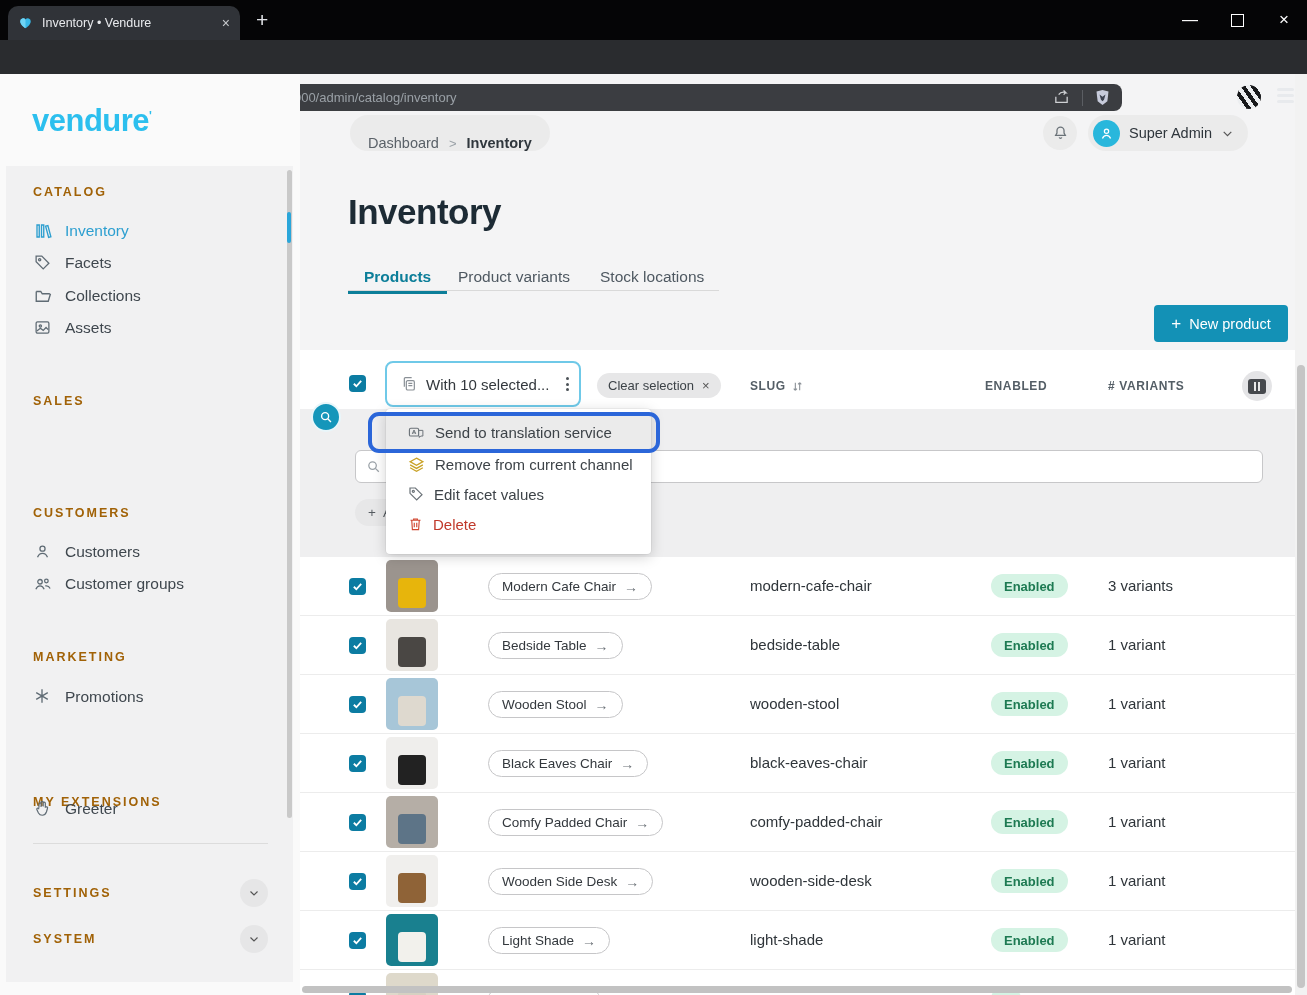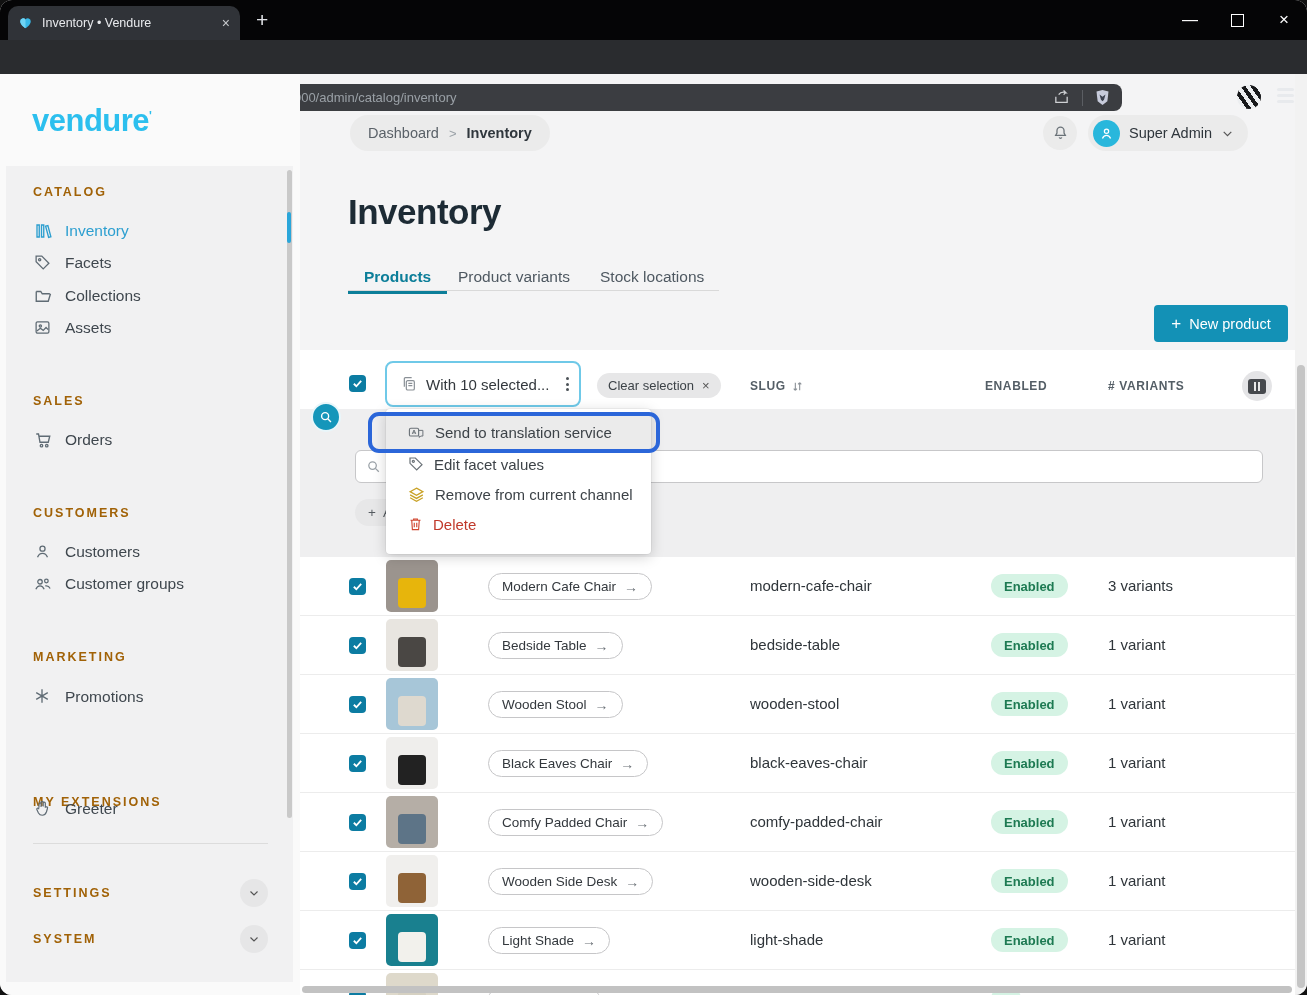--- a/index.html
+++ b/index.html
@@ -1,16 +1,16 @@
 <!DOCTYPE html>
 <html><head>
 <meta charset="utf-8">
 <style>
   html,body{margin:0;padding:0;background:#111;font-family:"Liberation Sans",sans-serif;}
-  .app{position:relative;width:1307px;height:995px;overflow:hidden;background:#f4f4f5;border-radius:12px;}
+  .app{position:relative;width:1307px;height:995px;overflow:hidden;background:#f4f4f5;}
   .abs{position:absolute;}
   svg{display:block;}
 
   
   .tabstrip{left:0;top:0;width:1307px;height:40px;background:#050506;}
   .tab{left:8px;top:6px;width:232px;height:34px;background:#303338;border-radius:10px 10px 0 0;
        display:flex;align-items:center;padding:0 10px;box-sizing:border-box;gap:9px;}
   .tab-title{color:#e8eaed;font-size:12.5px;flex:1;white-space:nowrap;overflow:hidden;}
   .tab-close{color:#c7cacd;font-size:14px;cursor:default;}
   .newtab{left:256px;top:8px;color:#dfe1e5;font-size:21px;font-weight:300;}
@@ -43,21 +43,21 @@
   .sb-item .ic{width:18px;height:18px;color:#5f6b74;flex:0 0 18px;}
   .sb-item.active{color:#2d9fd0;}
   .sb-item.active .ic{color:#2d9fd0;}
   .active-bar{left:287px;top:212px;width:4px;height:31px;background:#2aa6da;border-radius:2px;}
   .sb-divider{left:33px;top:843px;width:235px;height:1px;background:#dcdcdc;}
   .sb-collapse{left:33px;width:235px;display:flex;align-items:center;justify-content:space-between;}
   .chev-circle{width:28px;height:28px;border-radius:50%;background:#e6e6e7;display:flex;align-items:center;justify-content:center;color:#555;}
 
   
   .breadcrumb{left:350px;top:115px;height:36px;background:#ebebeb;border-radius:18px;
-              display:inline-flex;align-items:center;gap:10px;padding:0 18px;font-size:14.5px;color:#5a6168;}
+              display:inline-flex;align-items:flex-end;gap:10px;padding:0 18px;font-size:14.5px;color:#5a6168;}
   .breadcrumb .cur{color:#30373d;font-weight:600;}
   .bc-sep{color:#9aa1a7;font-size:13px;}
   .bell{left:1043px;top:116px;width:34px;height:34px;border-radius:50%;background:#ebebeb;
         display:flex;align-items:center;justify-content:center;color:#6a7278;}
   .userpill{left:1088px;top:115px;height:36px;background:#ebebeb;border-radius:18px;
             display:inline-flex;align-items:center;gap:9px;padding:0 14px 0 5px;}
   .uavatar{width:27px;height:27px;border-radius:50%;background:#29b7dc;display:flex;align-items:center;justify-content:center;color:#fff;}
   .uname{font-size:14.5px;color:#2e353b;}
   .uchev{color:#555;}
 
@@ -237,30 +237,20 @@
       <svg width="17" height="17" viewBox="0 0 24 24" fill="none" stroke="currentColor" stroke-width="1.8">
           <rect x="3" y="4" width="18" height="16" rx="2"></rect>
           <circle cx="9" cy="10" r="1.6"></circle>
           <path d="M4 17l5-4 4 3 4-4 3 3"></path>
         </svg>
     </span>
     <span>Assets</span>
   </div>
 
   <div class="abs section-label" style="top:394px;">SALES</div>
-  <div class="abs sb-item" style="top:425px;">
-    <span class="ic">
-      <svg width="18" height="18" viewBox="0 0 24 24" fill="none" stroke="currentColor" stroke-width="1.8">
-          <path d="M3 4h3l2 11h11l2-8H7"></path>
-          <circle cx="10" cy="19.5" r="1.6"></circle>
-          <circle cx="17" cy="19.5" r="1.6"></circle>
-        </svg>
-    </span>
-    <span>Orders</span>
-  </div>
 
   <div class="abs section-label" style="top:506px;">CUSTOMERS</div>
   <div class="abs sb-item" style="top:537px;">
     <span class="ic">
       <svg width="17" height="17" viewBox="0 0 24 24" fill="none" stroke="currentColor" stroke-width="1.8">
           <circle cx="12" cy="8" r="3.6"></circle>
           <path d="M5 20c1.5-4 4-5.5 7-5.5s5.5 1.5 7 5.5"></path>
         </svg>
     </span>
     <span>Customers</span>
@@ -431,36 +421,36 @@
         <svg width="17" height="17" viewBox="0 0 24 24" fill="none" stroke="#6b7278" stroke-width="1.6">
             <rect x="2" y="6" width="13" height="11" rx="2"></rect>
             <path d="M15 9h6v8h-3l-2 2v-2h-1" stroke-width="1.4"></path>
             <path d="M6 14l2.5-5.5L11 14M7 12.5h3.2" stroke-width="1.4"></path>
           </svg>
       </span>
       <span>Send to translation service</span>
     </div>
     <div class="menu-item">
       <span>
-        <svg width="16" height="16" viewBox="0 0 24 24" fill="none" stroke="#6b7278" stroke-width="1.8">
-            <path d="M3 3h8l10 10-8 8L3 11z"></path>
-            <circle cx="8" cy="8" r="1.6"></circle>
-          </svg>
-      </span>
-      <span>Edit facet values</span>
-    </div>
-    <div class="menu-item">
-      <span>
         <svg width="17" height="17" viewBox="0 0 24 24" fill="none" stroke="#c9a227" stroke-width="1.8">
             <path d="M12 3l9 5-9 5-9-5z"></path>
             <path d="M3 12.5l9 5 9-5"></path>
             <path d="M3 16.5l9 5 9-5"></path>
           </svg>
       </span>
       <span>Remove from current channel</span>
+    </div>
+    <div class="menu-item">
+      <span>
+        <svg width="16" height="16" viewBox="0 0 24 24" fill="none" stroke="#6b7278" stroke-width="1.8">
+            <path d="M3 3h8l10 10-8 8L3 11z"></path>
+            <circle cx="8" cy="8" r="1.6"></circle>
+          </svg>
+      </span>
+      <span>Edit facet values</span>
     </div>
     <div class="menu-item danger">
       <span>
         <svg width="15" height="16" viewBox="0 0 24 24" fill="none" stroke="#d0442e" stroke-width="1.8">
             <path d="M4 6h16M9 6V4h6v2M6 6l1 15h10l1-15"></path>
             <path d="M10 10v7M14 10v7"></path>
           </svg>
       </span>
       <span>Delete</span>
     </div>

